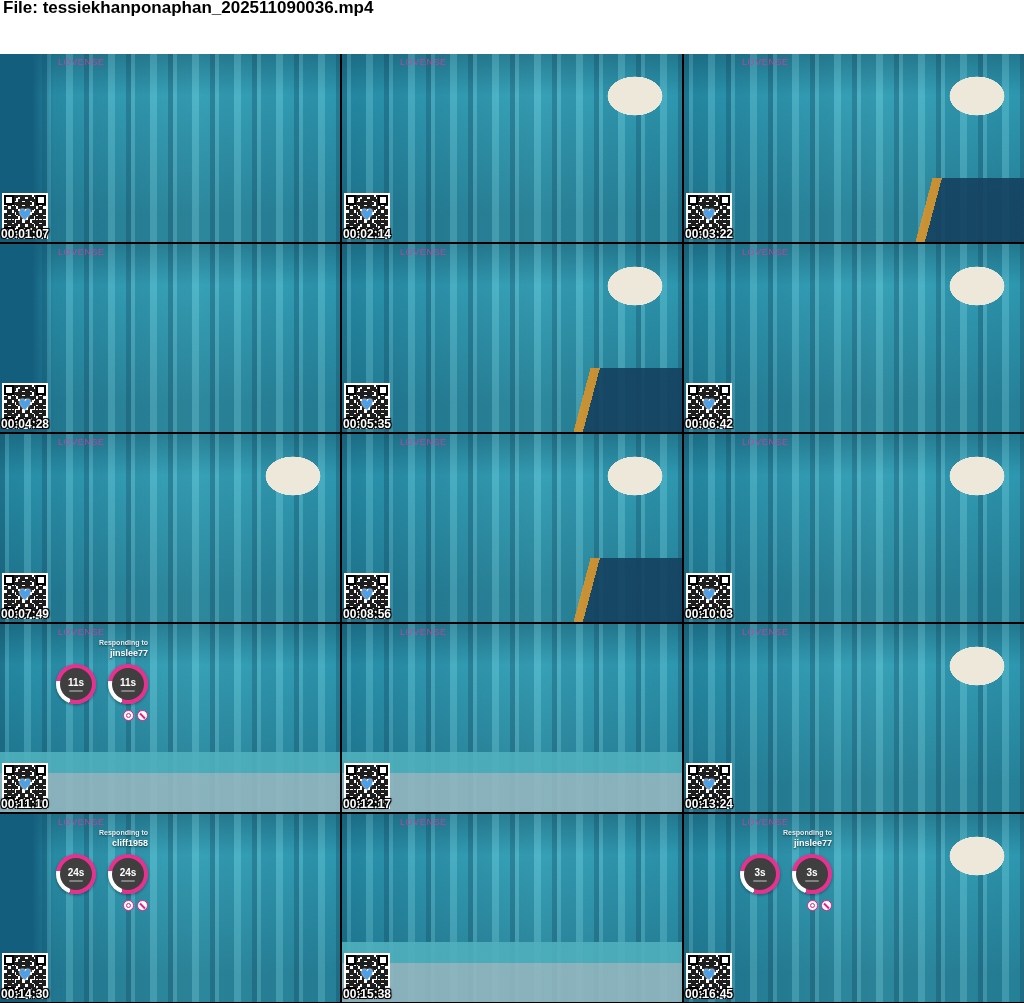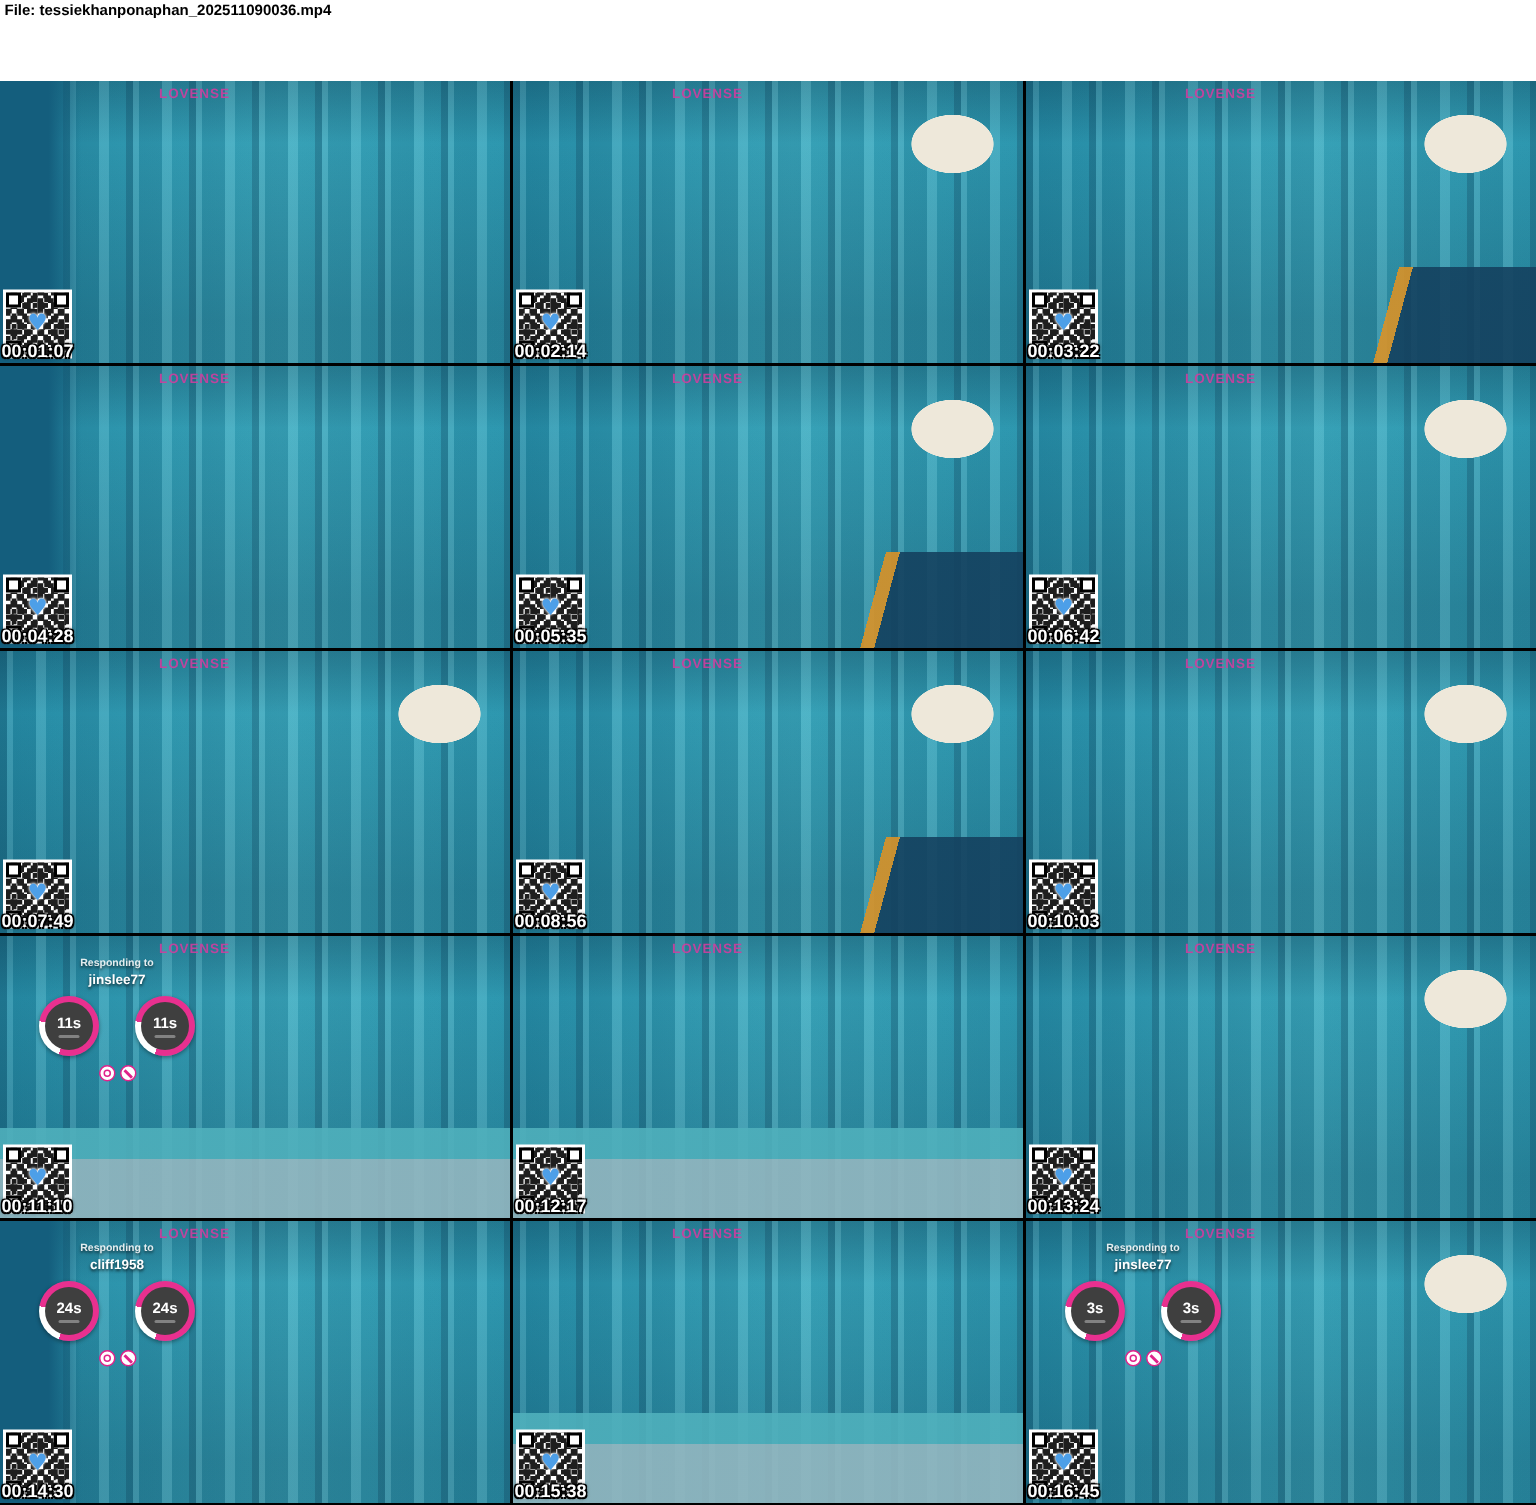--- a/index.html
+++ b/index.html
@@ -10,21 +10,21 @@
     overflow:hidden;
     font-family:"Liberation Sans", sans-serif;
   }
   
   .header {
     background:#ffffff;
     height:54px;
     padding:1px 0 0 3px;
     color:#000;
     font-weight:bold;
-    font-size:10px;
+    font-size:17px;
     line-height:13px;
     white-space:nowrap;
   }
   
   .grid {
     display:grid;
     grid-template-columns:repeat(3, 1fr);
     grid-auto-rows:188px;
     gap:2px;
     background:#000;
@@ -57,38 +57,37 @@
     opacity:.9;
   }
   .v3::before {
     content:""; position:absolute; left:0; right:0; bottom:0; height:60px;
     background:linear-gradient(180deg, #4fb0bc 0 35%, #93b7c0 35%);
     opacity:.9;
   }
   
   .wm {
     position:absolute; left:58px; top:3px; z-index:2;
-    font-weight:bold; font-size:9px; letter-spacing:.6px;
+    font-weight:normal; font-size:9px; letter-spacing:.6px;
     color:rgba(206,62,158,.9);
-    margin-left:48px;
   }
   
   .ov {
     position:absolute; left:8px; top:15px; width:140px; z-index:2;
-    display:flex; flex-direction:column; align-items:center; gap:2px;
+    display:flex; flex-direction:column; align-items:flex-end; gap:2px;
   }
   .ov-resp {
     font-weight:bold; font-size:7px; color:rgba(255,255,255,.88);
     text-shadow:0 1px 2px rgba(0,0,0,.6);
   }
   .ov-user {
     font-weight:bold; font-size:9px; color:#fff;
     text-shadow:0 1px 2px rgba(0,0,0,.7);
   }
-  .timers { display:flex; gap:24px; margin-top:4px; }
+  .timers { display:flex; gap:12px; margin-top:4px; }
   .timer {
     width:40px; height:40px; border-radius:50%;
     background:conic-gradient(from 200deg, #ffffff 0 22%, #e8308f 22% 100%);
     display:flex; align-items:center; justify-content:center;
     box-shadow:0 1px 3px rgba(0,0,0,.4);
   }
   .ti {
     width:32px; height:32px; border-radius:50%;
     background:#3f3f3f; color:#fff;
     font-weight:bold; font-size:10px;

